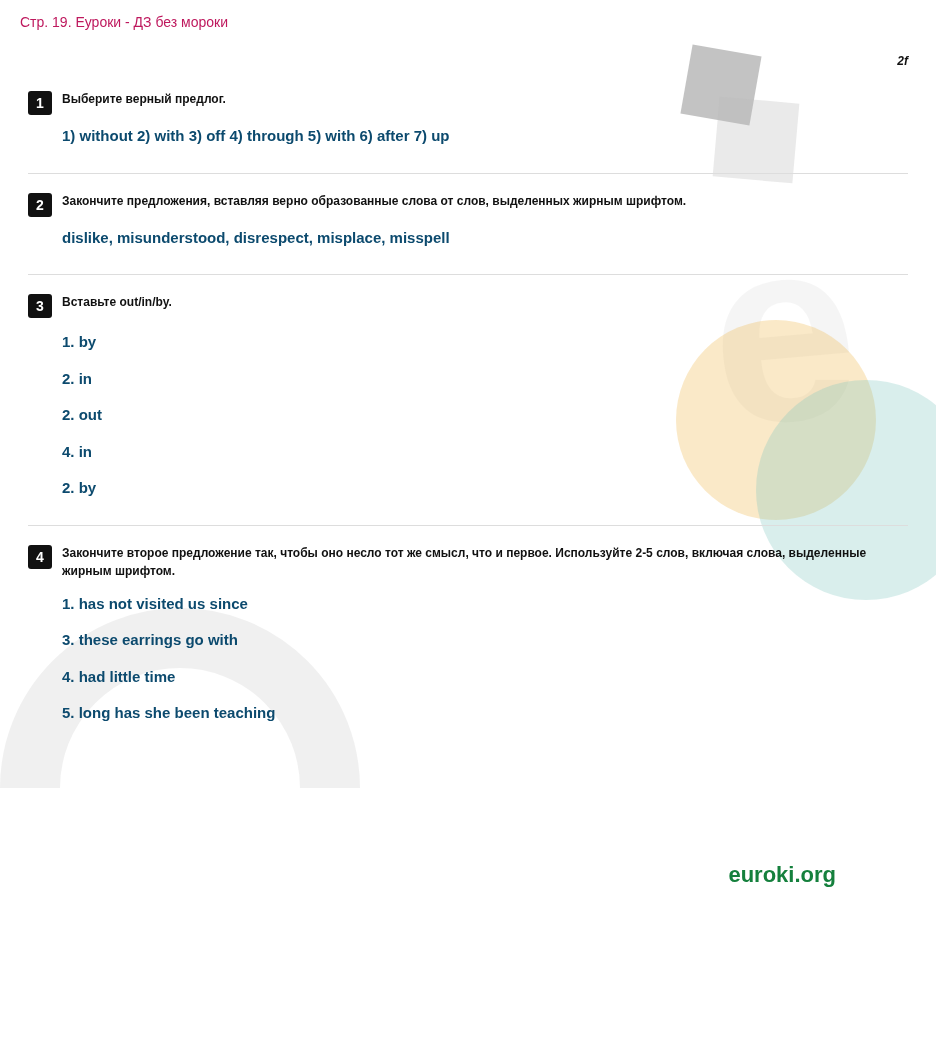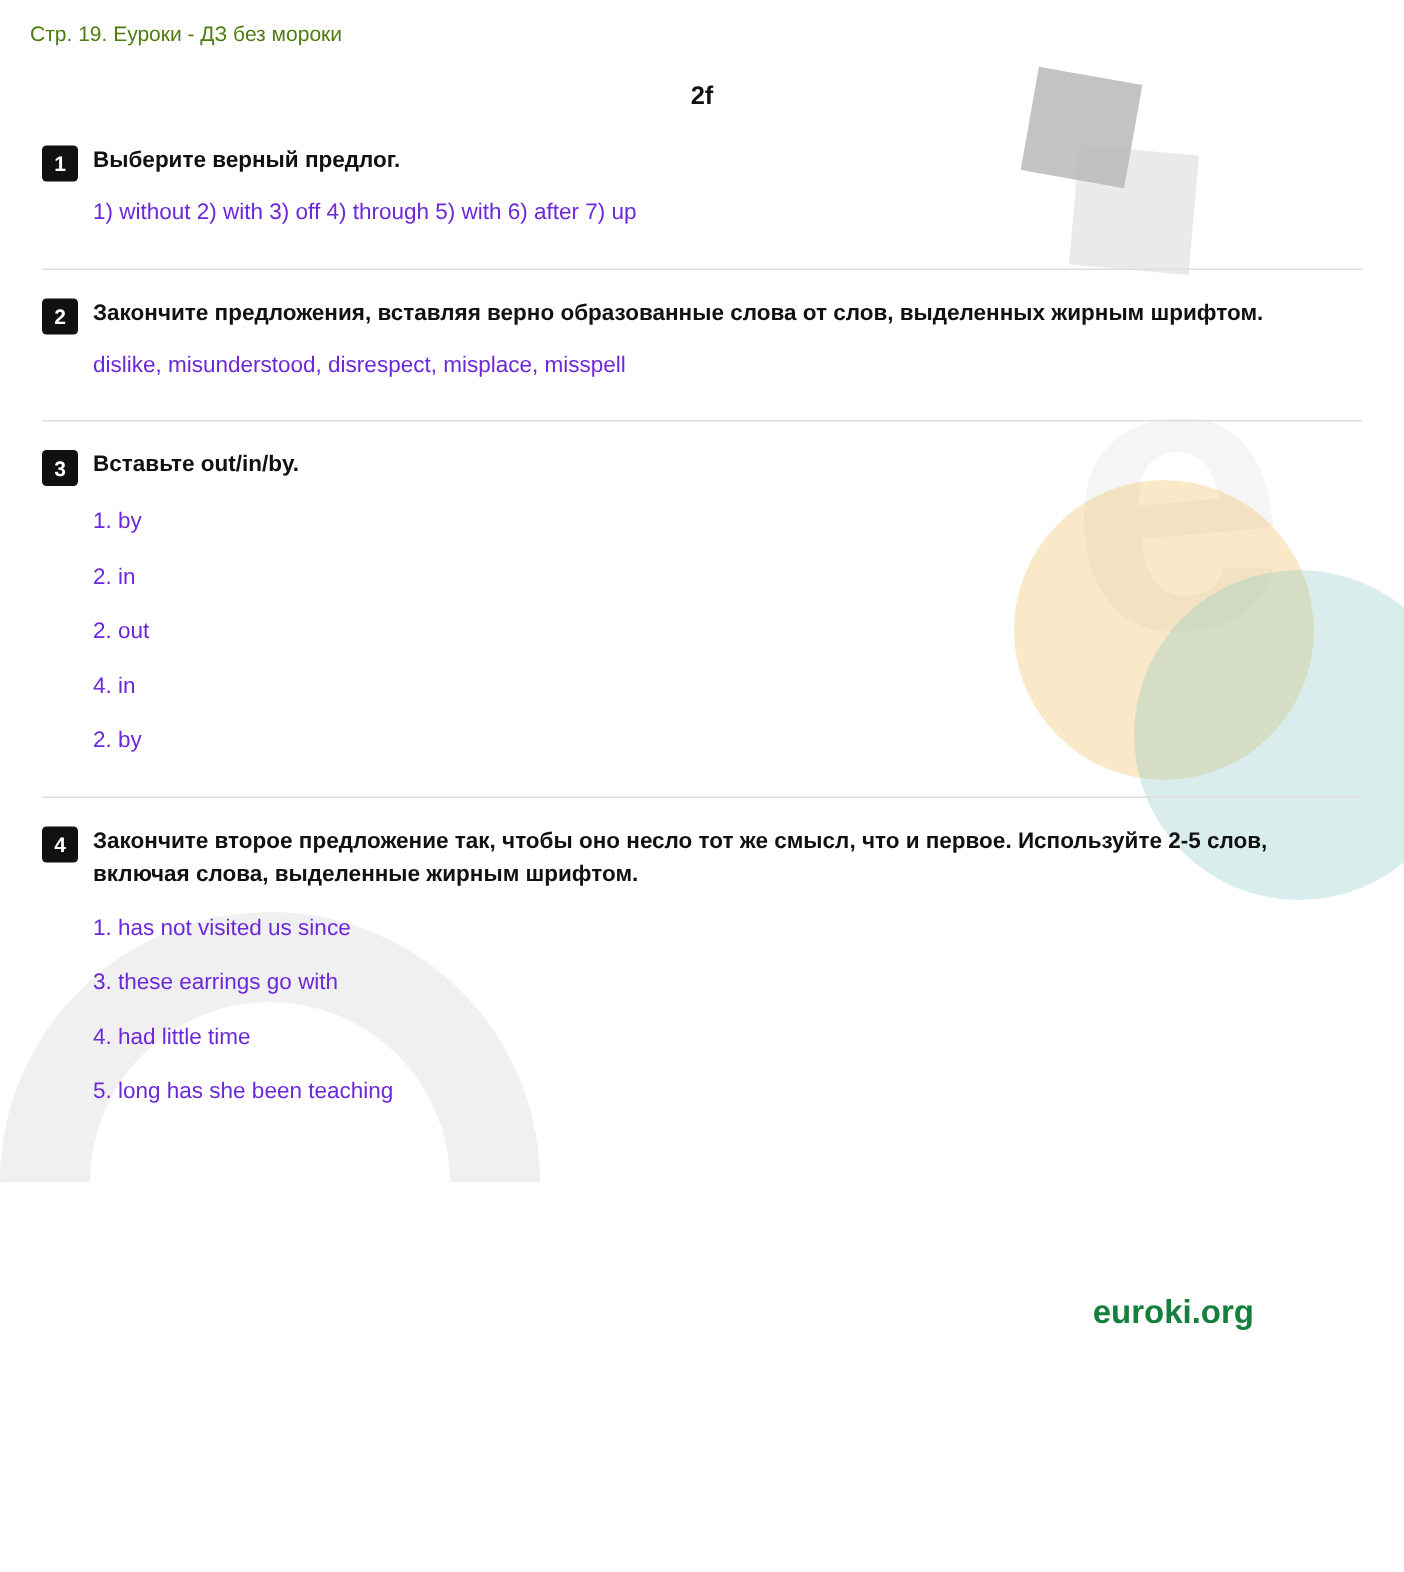--- a/index.html
+++ b/index.html
@@ -11,21 +11,21 @@
       color: #111;
       width: 936px;
       min-height: 1048px;
       position: relative;
       overflow: hidden;
     }
 
     .page-header {
       padding: 14px 20px 4px 20px;
       font-size: 14px;
-      color: #4d7c0f;
+      color: #be185d;
     }
 
     .watermark-container {
       position: absolute;
       top: 0; right: 0; bottom: 0; left: 0;
       pointer-events: none;
       overflow: hidden;
       z-index: 0;
     }
 
@@ -99,24 +99,25 @@
       clip-path: inset(0 0 50% 0);
     }
 
     .content {
       position: relative;
       z-index: 1;
       padding: 0 28px 28px 28px;
     }
 
     .section-title-center {
-      text-align: center;
-      font-size: 17px;
+      text-align: right;
+      font-size: 12px;
       font-weight: bold;
       margin: 20px 0 22px 0;
+      font-style: italic;
     }
 
     .exercise-block {
       margin-bottom: 24px;
     }
 
     .exercise-header {
       display: flex;
       align-items: flex-start;
       margin-bottom: 8px;
@@ -133,29 +134,30 @@
       min-width: 24px;
       min-height: 24px;
       border-radius: 3px;
       margin-right: 10px;
       flex-shrink: 0;
       margin-top: 1px;
     }
 
     .exercise-instruction {
       font-weight: bold;
-      font-size: 15px;
+      font-size: 12px;
       line-height: 1.5;
     }
 
     .exercise-content {
       margin-left: 34px;
       font-size: 15px;
       line-height: 1.7;
-      color: #6d28d9;
+      color: #0c4a6e;
+      font-weight: bold;
     }
 
     .exercise-content .list-item {
       margin-bottom: 2px;
       margin-top: 11px;
     }
 
     .divider {
       border: none;
       border-top: 1px solid #ddd;

